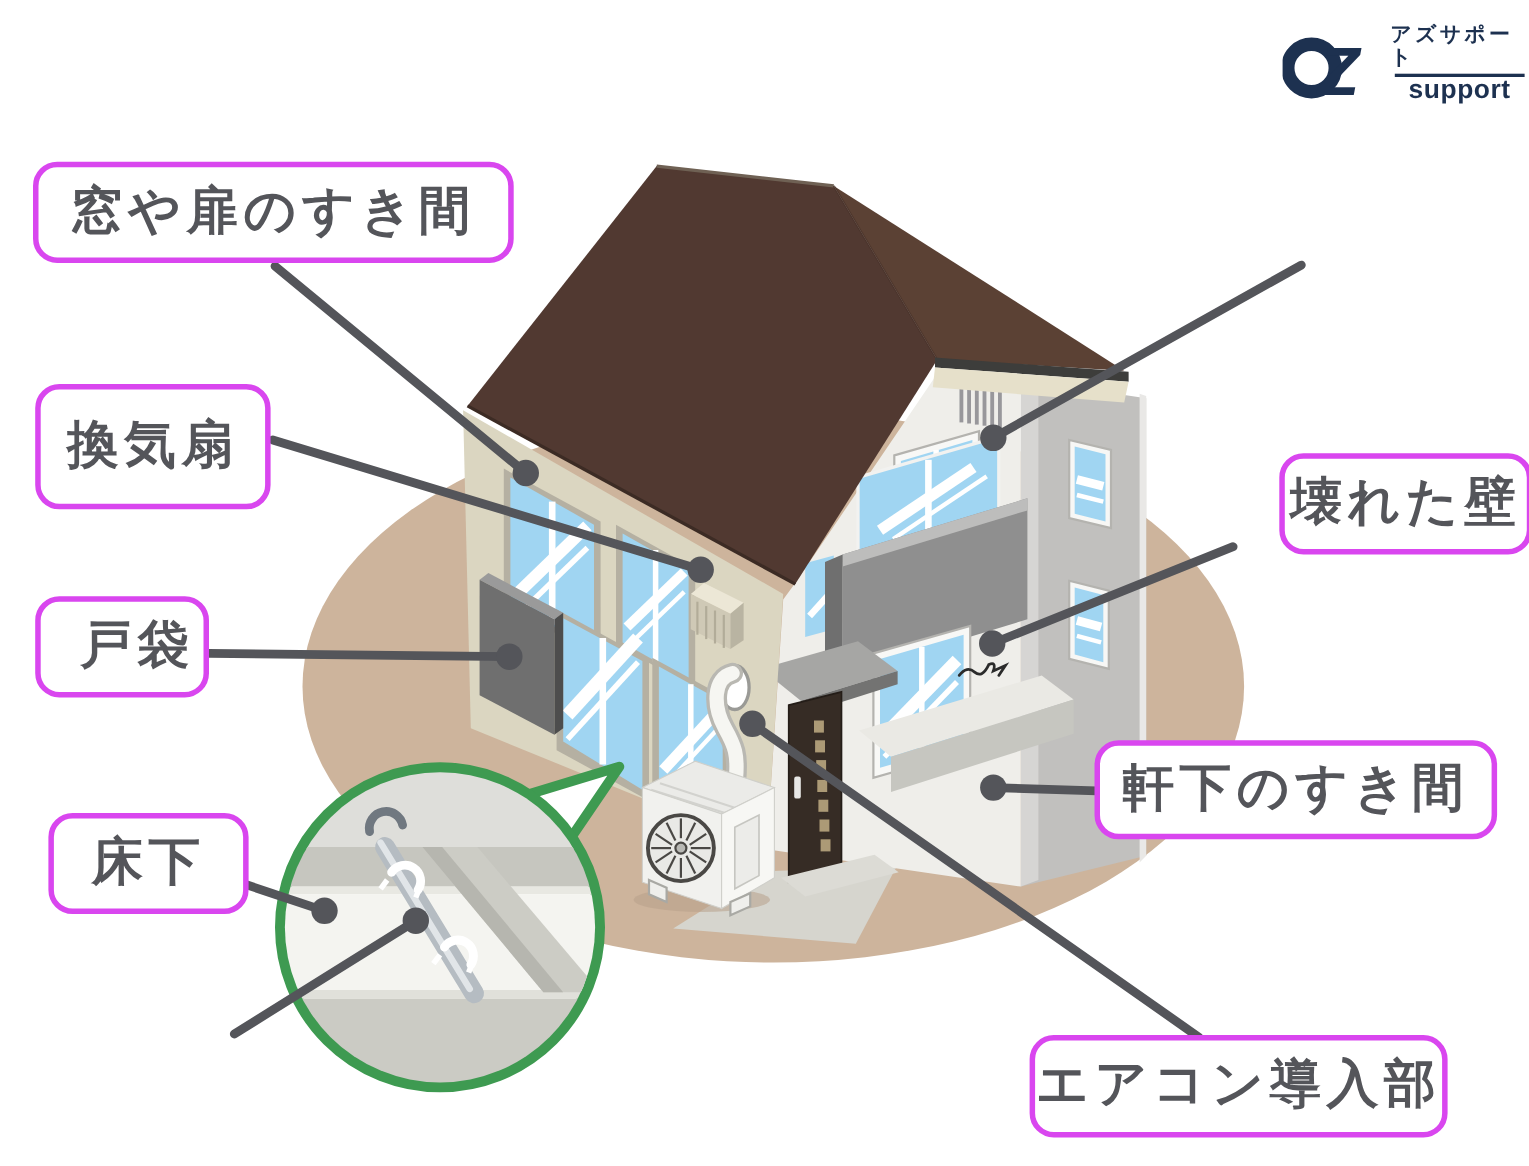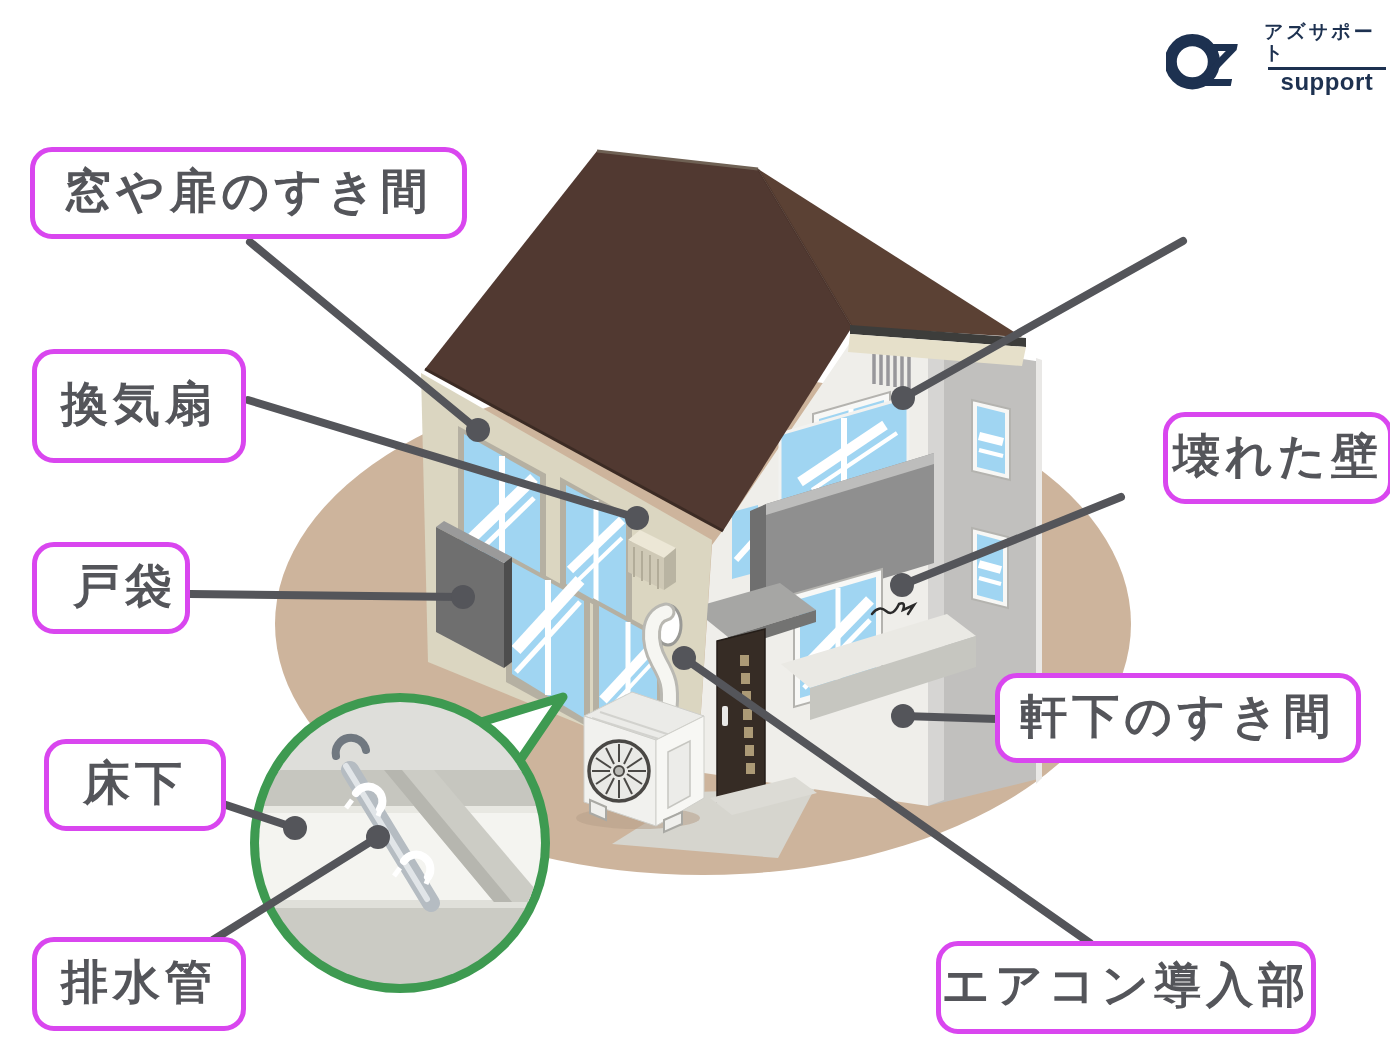--- a/index.html
+++ b/index.html
@@ -279,21 +279,20 @@
       <circle cx="902" cy="585" r="12"></circle>
       <circle cx="903" cy="716" r="12"></circle>
       <circle cx="684" cy="658" r="12"></circle>
     </g>
   </svg>
 
   <div class="callout-label lbl-1">窓や扉のすき間</div>
   <div class="callout-label lbl-2">換気扇</div>
   <div class="callout-label lbl-3">戸袋</div>
   <div class="callout-label lbl-4">床下</div>
-  <div class="callout-label lbl-5">排水管</div>
   <div class="callout-label lbl-7">壊れた壁</div>
   <div class="callout-label lbl-8">軒下のすき間</div>
   <div class="callout-label lbl-9">エアコン導入部</div>
 
   <div class="logo">
     <svg width="84" height="80" viewBox="0 0 84 80">
       <circle cx="28" cy="44" r="23" fill="none" stroke="#1d3150" stroke-width="13"></circle>
       <text x="34" y="70" font-size="66" font-weight="900" font-style="italic" font-family="Liberation Sans, DejaVu Sans, sans-serif" fill="#1d3150">Z</text>
     </svg>
     <div class="logo-right">

